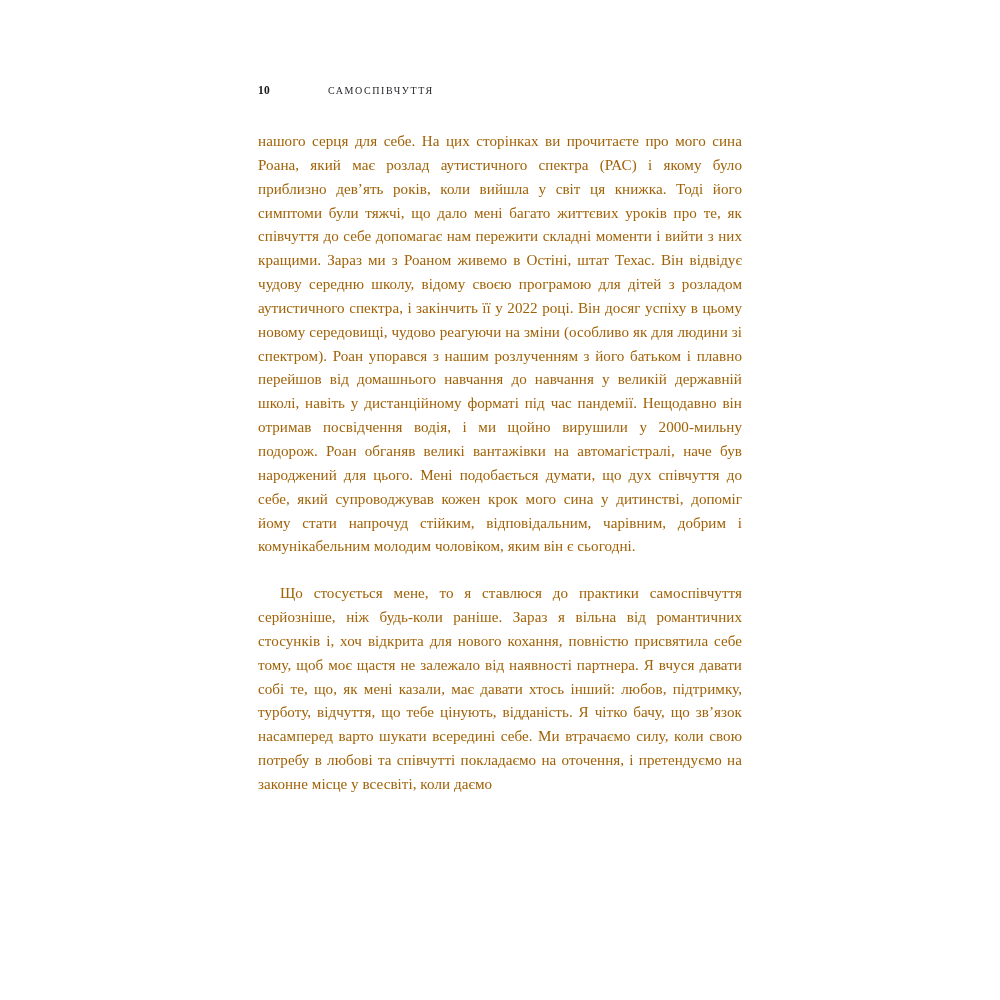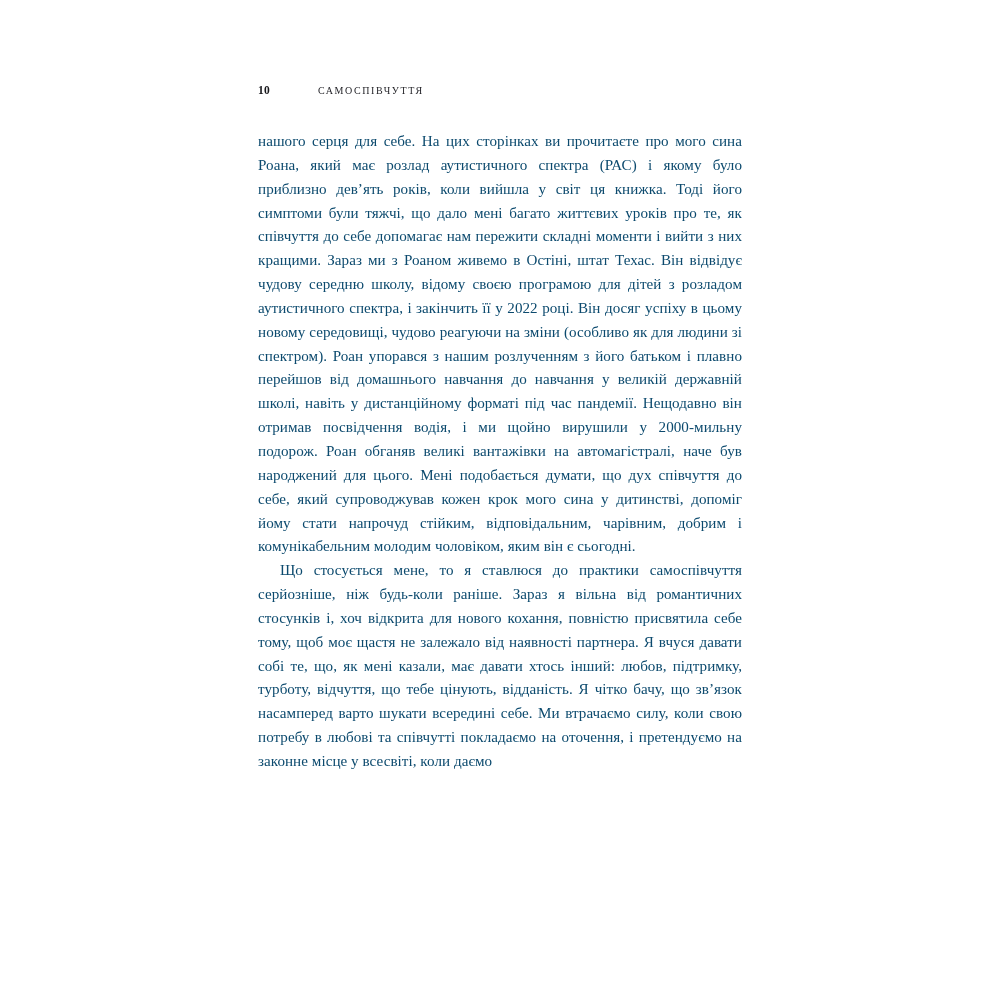--- a/index.html
+++ b/index.html
@@ -21,21 +21,21 @@
   }
   .page-inner {
     position: absolute;
     left: 258px;
     top: 84px;
     width: 484px;
   }
   .running-head {
     display: flex;
     align-items: baseline;
-    gap: 16px;
+    gap: 26px;
     color: #1b1b1f;
     margin-bottom: 34px;
   }
   .folio {
     font-size: 11.5px;
     font-weight: bold;
     letter-spacing: 0.2px;
     color: #17171b;
   }
   .head-title {
@@ -43,27 +43,28 @@
     letter-spacing: 1.6px;
     text-transform: uppercase;
     color: #25252a;
     margin-left: 32px;
   }
   .body-text p {
     margin: 0;
     font-size: 15.1px;
     line-height: 1.58;
     text-align: justify;
-    color: #0c4a6e;
+    color: #a16207;
     letter-spacing: 0.05px;
     -webkit-hyphens: manual;
     hyphens: manual;
   }
   .body-text p.indent {
     text-indent: 22px;
+    margin-top: 23px;
   }
   .body-text p + p {
     margin-top: 0;
   }
 </style>
 </head>
 <body>
 
 <div class="page">
   <div class="page-inner">

